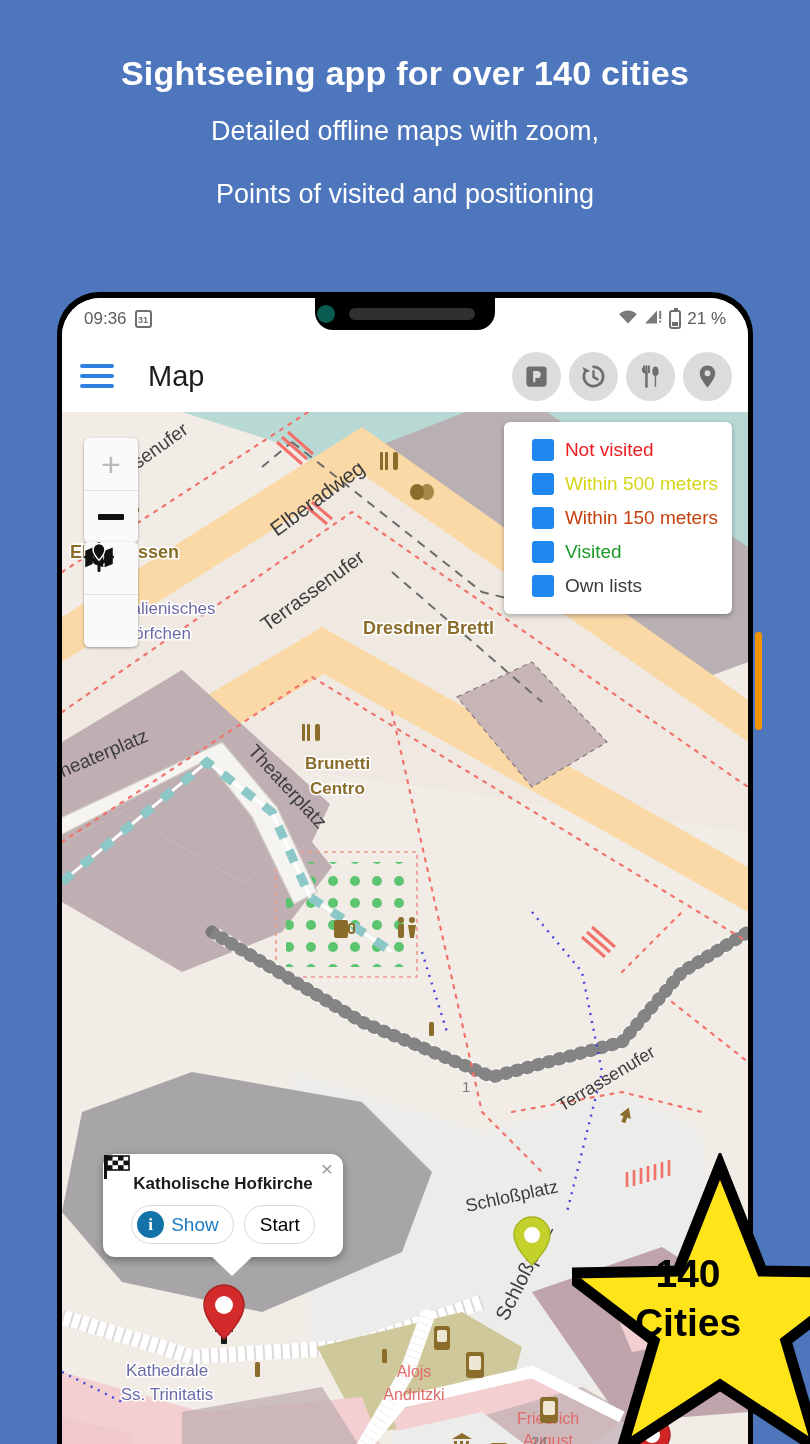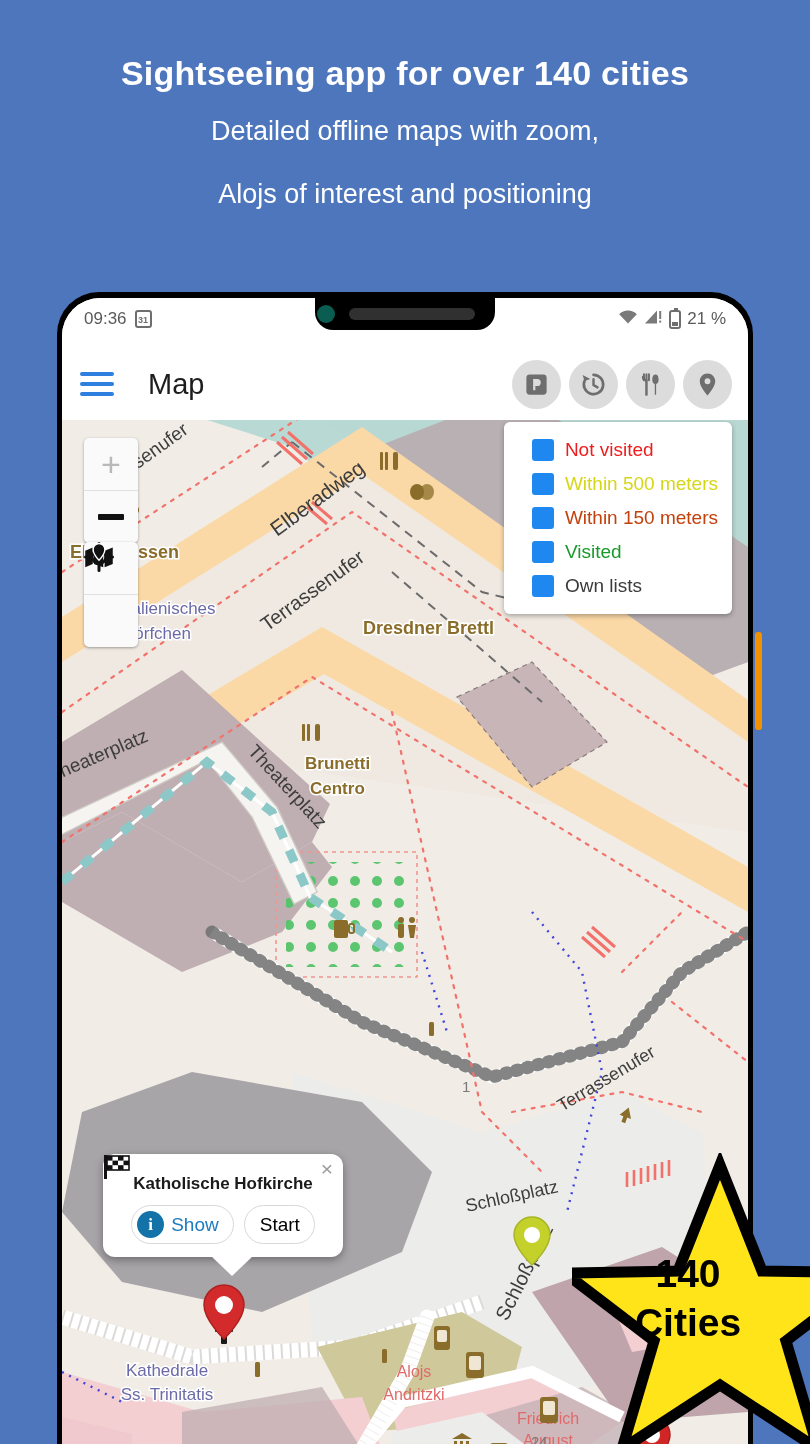--- a/index.html
+++ b/index.html
@@ -55,21 +55,21 @@
   }
   .batt{
     display:inline-block;width:12px;height:19px;border:2px solid #6e6e6e;border-radius:3px;
     position:relative;box-sizing:border-box;
   }
   .batt:before{content:"";position:absolute;left:3px;top:-4px;width:4px;height:2px;background:#6e6e6e;}
   .batt:after{content:"";position:absolute;left:1px;bottom:1px;right:1px;height:4px;background:#6e6e6e;}
 
   
   .appbar{
-    position:absolute;left:0;top:50px;width:686px;height:72px;background:#fff;
+    position:absolute;left:0;top:42px;width:686px;height:72px;background:#fff;
     display:flex;align-items:center;z-index:25;box-sizing:border-box;padding:0 16px 0 18px;
   }
   .hamburger{width:34px;display:flex;flex-direction:column;gap:6px;cursor:pointer;}
   .hamburger span{display:block;height:4px;background:#2f7fe0;border-radius:2px;}
   .appbar-title{font-size:29px;color:#1d1d1d;margin-left:34px;font-weight:400;}
   .appbar-actions{margin-left:auto;display:flex;align-items:center;gap:8px;}
   .abtn{
     width:49px;height:49px;border-radius:50%;background:#dcdcdc;
     display:flex;align-items:center;justify-content:center;cursor:pointer;
   }
@@ -149,21 +149,21 @@
     margin-left:-18px;
   }
   .star-l2{margin-top:8px;}
 </style>
 </head>
 <body>
 
 <div class="promo">
   <div class="promo-title">Sightseeing app for over 140 cities</div>
   <div class="promo-sub">Detailed offline maps with zoom,</div>
-  <div class="promo-sub2">Alojs of interest and positioning</div>
+  <div class="promo-sub2">Points of visited and positioning</div>
 </div>
 
 <div class="phone-side-btn"></div>
 
 <div class="phone">
   <div class="screen">
 
     <div class="notch">
       <div class="notch-cam"></div>
       <div class="notch-speaker"></div>

